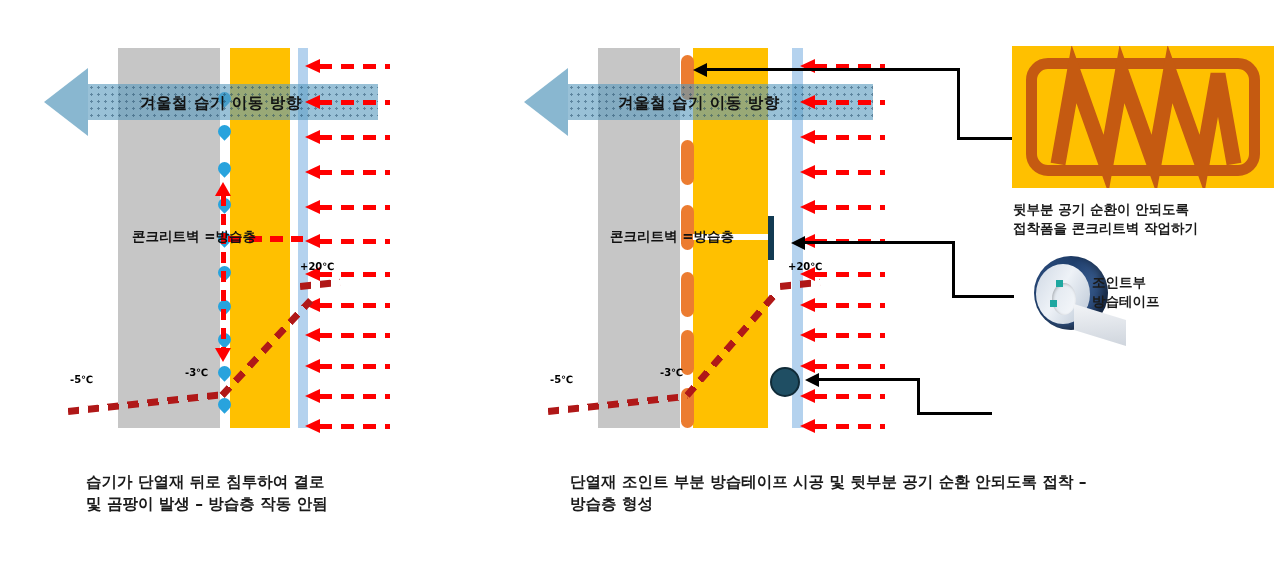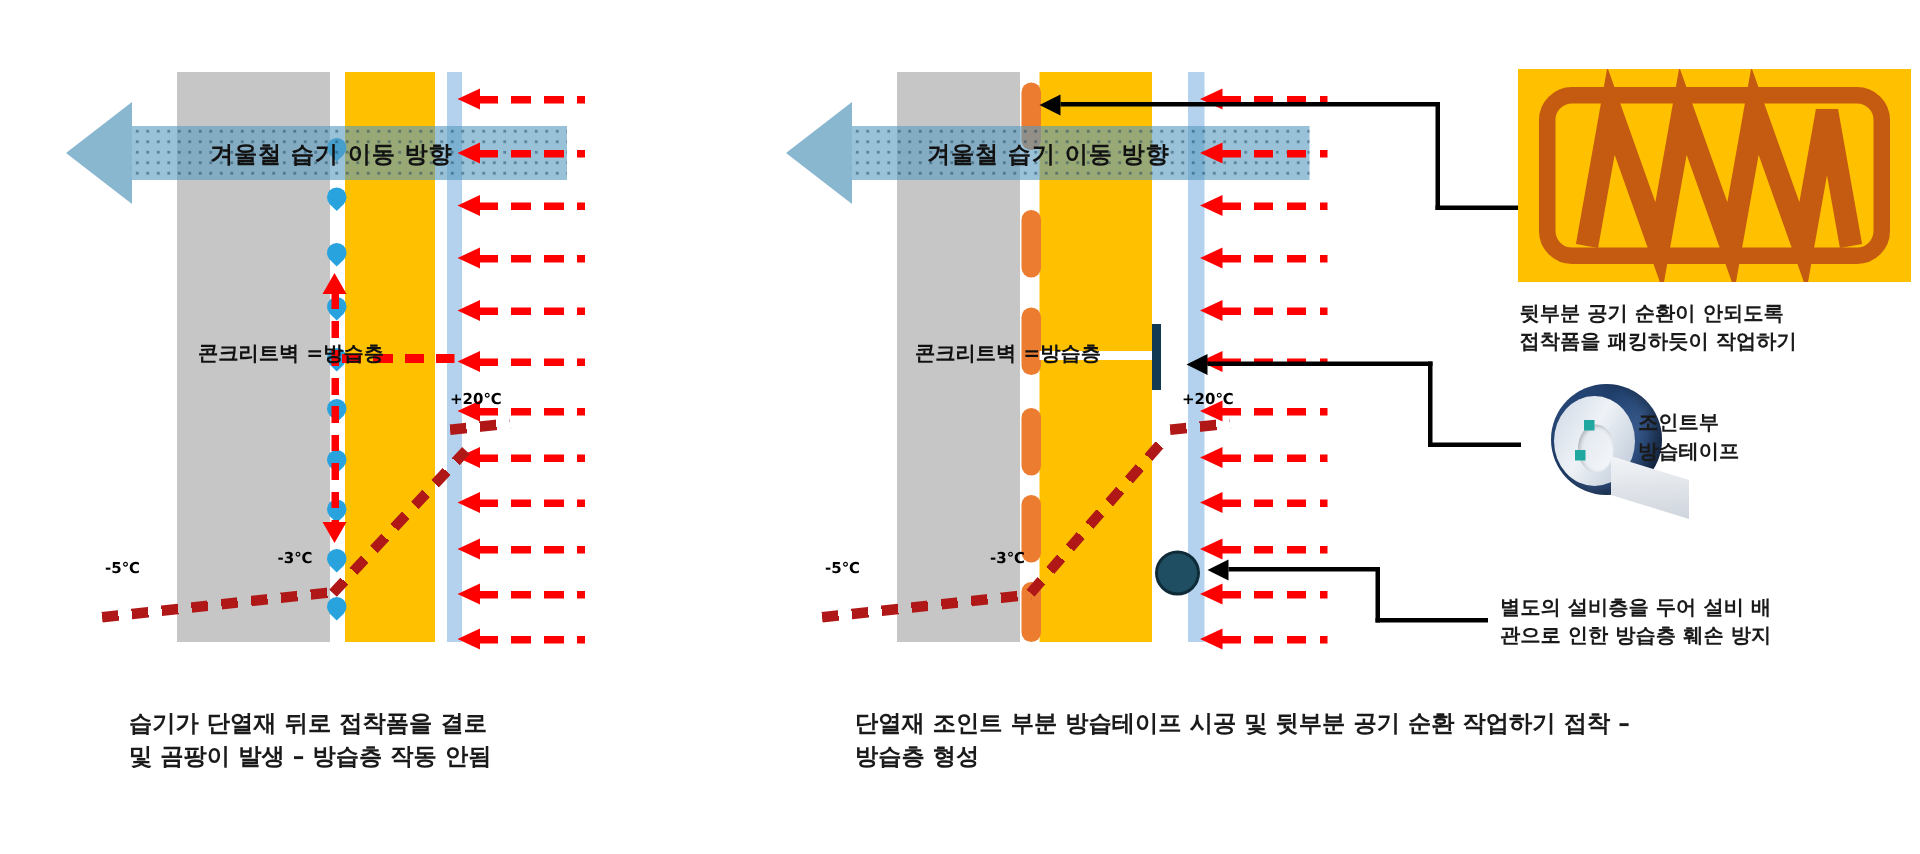--- a/index.html
+++ b/index.html
@@ -199,21 +199,21 @@
 
     <div class="tempseg" style="left:68px;top:408px;width:155px;transform:rotate(-6.2deg);"></div>
     <div class="tempseg" style="left:222px;top:392px;width:130px;transform:rotate(-47deg);"></div>
     <div class="tempseg" style="left:300px;top:283px;width:40px;transform:rotate(-6deg);"></div>
 
     <div class="templabel" style="left:70px;top:374px;">-5℃</div>
     <div class="templabel" style="left:185px;top:367px;">-3℃</div>
     <div class="templabel" style="left:300px;top:261px;">+20℃</div>
   </div>
 
-  <div class="caption" style="left:86px;top:471px;width:330px;">습기가 단열재 뒤로 접착폼을 결로
+  <div class="caption" style="left:86px;top:471px;width:330px;">습기가 단열재 뒤로 침투하여 결로
 및 곰팡이 발생 – 방습층 작동 안됨</div>
 
   <div class="abs" style="left:480px;top:0;width:430px;height:460px;">
 
     <div class="abs layer-concrete" style="left:118px;top:48px;width:82px;height:380px;"></div>
 
     <div class="abs layer-gapwhite" style="left:200px;top:48px;width:13px;height:380px;"></div>
 
     <div class="abs layer-insul" style="left:213px;top:48px;width:75px;height:380px;"></div>
 
@@ -295,21 +295,21 @@
 
     <div class="tempseg" style="left:68px;top:408px;width:140px;transform:rotate(-6.2deg);"></div>
     <div class="tempseg" style="left:207px;top:392px;width:135px;transform:rotate(-49deg);"></div>
     <div class="tempseg" style="left:300px;top:283px;width:40px;transform:rotate(-6deg);"></div>
 
     <div class="templabel" style="left:70px;top:374px;">-5℃</div>
     <div class="templabel" style="left:180px;top:367px;">-3℃</div>
     <div class="templabel" style="left:308px;top:261px;">+20℃</div>
   </div>
 
-  <div class="caption" style="left:570px;top:471px;width:560px;">단열재 조인트 부분 방습테이프 시공 및 뒷부분 공기 순환 작업하기 접착 –
+  <div class="caption" style="left:570px;top:471px;width:560px;">단열재 조인트 부분 방습테이프 시공 및 뒷부분 공기 순환 안되도록 접착 –
 방습층 형성</div>
 
   <div class="bhead-left" style="left:693px;top:63px;"></div>
   <div class="bline" style="left:707px;top:68px;width:253px;height:3px;"></div>
   <div class="bline" style="left:957px;top:68px;width:3px;height:72px;"></div>
   <div class="bline" style="left:957px;top:137px;width:55px;height:3px;"></div>
 
   <div class="bhead-left" style="left:791px;top:236px;"></div>
   <div class="bline" style="left:805px;top:241px;width:150px;height:3px;"></div>
   <div class="bline" style="left:952px;top:241px;width:3px;height:57px;"></div>
@@ -321,32 +321,30 @@
   <div class="bline" style="left:917px;top:412px;width:75px;height:3px;"></div>
 
   <div class="foamicon" style="left:1012px;top:46px;width:262px;height:142px;">
     <div class="frame"></div>
     <svg width="262" height="142" viewBox="0 0 262 142" style="position:absolute;left:0;top:0;">
       <polyline points="46,118 62,28 94,118 110,28 142,118 158,28 190,118 206,28 222,118" fill="none" stroke="#c55a11" stroke-width="15" stroke-linejoin="miter" stroke-linecap="butt"></polyline>
     </svg>
   </div>
 
   <div class="annot" style="left:1013px;top:200px;width:262px;">뒷부분 공기 순환이 안되도록
-접착폼을 패킹하듯이 작업하기</div>
+접착폼을 콘크리트벽 작업하기</div>
 
   <div class="taperoll" style="left:1020px;top:250px;width:110px;height:100px;">
     <div class="tr-body">
       <div class="tr-face">
         <div class="tr-hole"></div>
         <div class="tr-teal" style="left:20px;top:16px;"></div>
         <div class="tr-teal" style="left:14px;top:36px;"></div>
       </div>
     </div>
     <div class="tr-tail"></div>
   </div>
 
   <div class="annot" style="left:1092px;top:273px;width:140px;">조인트부
 방습테이프</div>
 
-  <div class="annot" style="left:1000px;top:396px;width:275px;">별도의 설비층을 두어 설비 배
-관으로 인한 방습층 훼손 방지</div>
 
 </div>
 
 </body></html>

